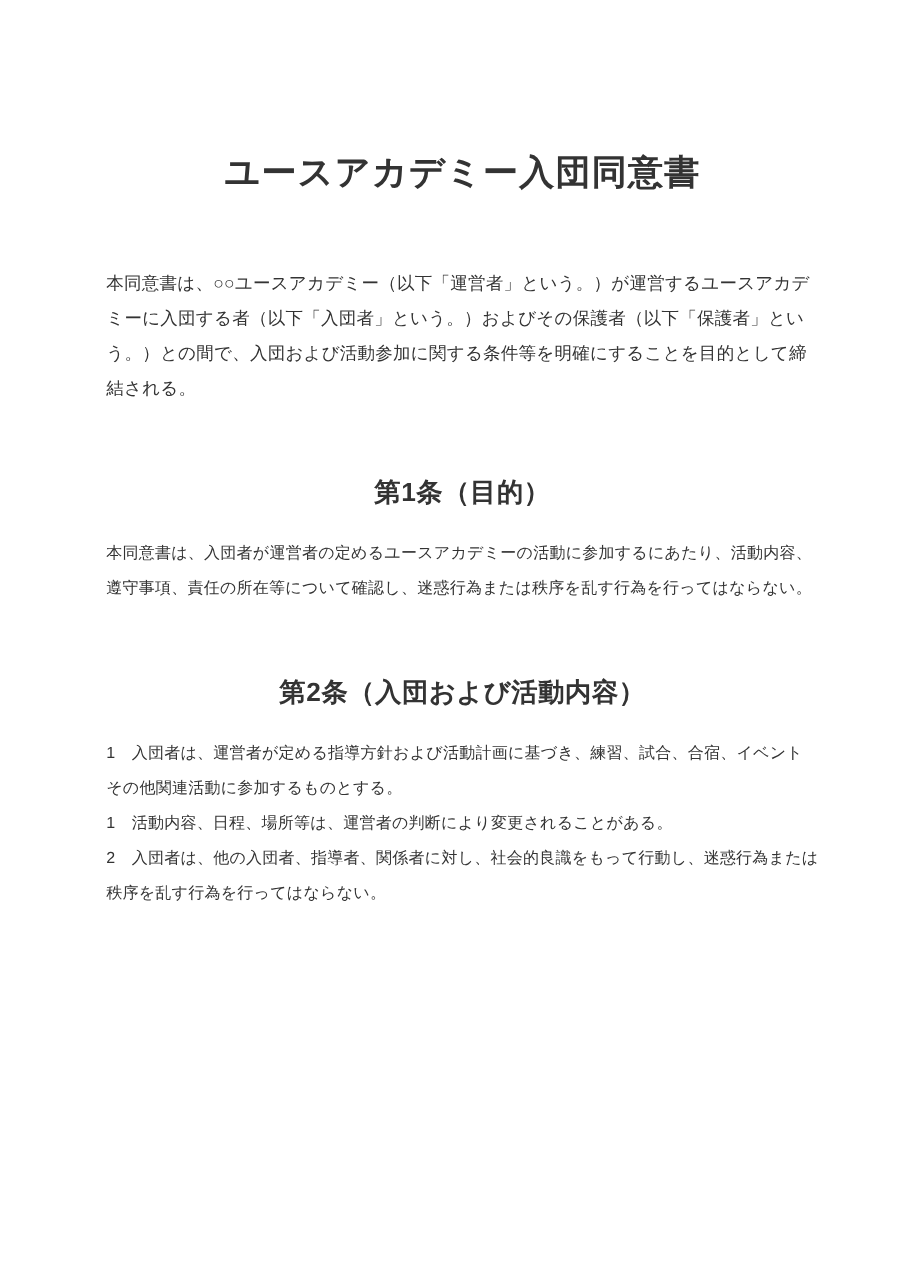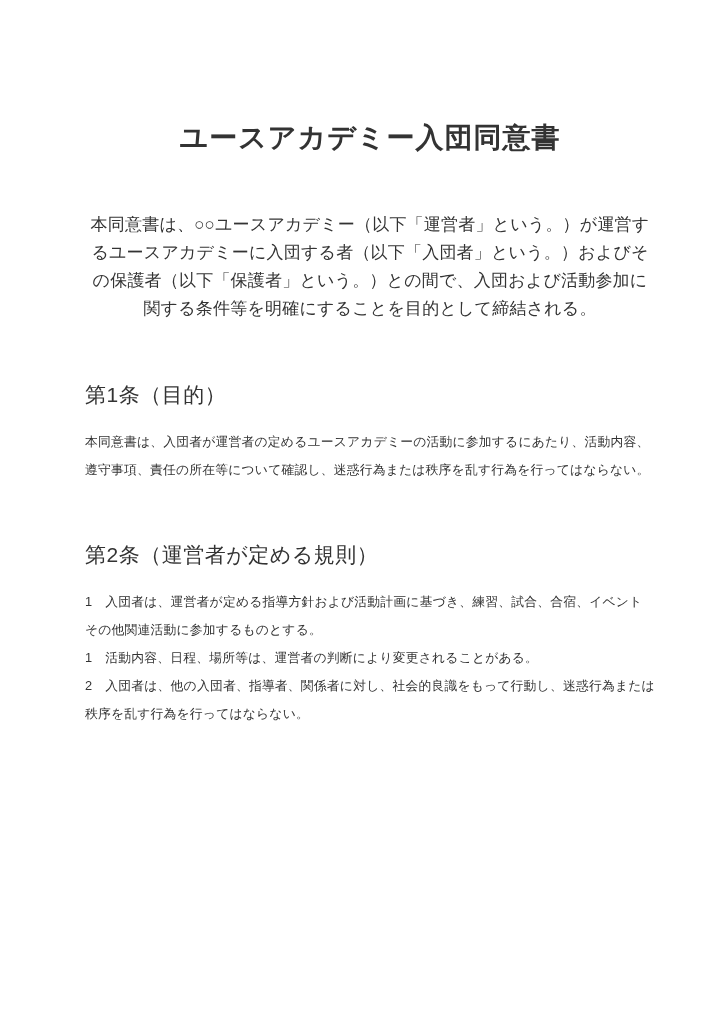--- a/index.html
+++ b/index.html
@@ -25,36 +25,36 @@
   .doc-title {
     font-size: 28px;
     font-weight: 700;
     line-height: 44px;
     text-align: center;
     letter-spacing: 1px;
     margin: 0 0 52px 0;
     color: #333333;
   }
   .doc-intro {
-    font-size: 17px;
+    font-size: 14px;
     line-height: 28px;
     margin: 0;
     letter-spacing: 0.2px;
-    text-align: center;
+    text-align: left;
     word-break: break-all;
     overflow-wrap: anywhere;
-    font-family: Liberation Mono, monospace;
   }
   .sec-heading {
     font-size: 21px;
-    font-weight: 400;
+    font-weight: 700;
     line-height: 31px;
     letter-spacing: 0.5px;
     margin: 55px 0 18px 0;
     color: #333333;
+    text-align: center;
   }
   .sec-text {
     font-size: 12.8px;
     line-height: 28px;
     margin: 0;
     letter-spacing: 0.2px;
     text-align: left;
     word-break: break-all;
     overflow-wrap: anywhere;
   }
@@ -67,21 +67,21 @@
 
   <p class="doc-intro">本同意書は、○○ユースアカデミー（以下「運営者」という。）が運営するユースアカデミーに入団する者（以下「入団者」という。）およびその保護者（以下「保護者」という。）との間で、入団および活動参加に関する条件等を明確にすることを目的として締結される。</p>
 
   <div id="sections">
   <section>
     <h2 class="sec-heading">第1条（目的）</h2>
   <p class="sec-text">本同意書は、入団者が運営者の定めるユースアカデミーの活動に参加するにあたり、活動内容、遵守事項、責任の所在等について確認し、迷惑行為または秩序を乱す行為を行ってはならない。</p>
       </section>
 
   <section>
-    <h2 class="sec-heading">第2条（運営者が定める規則）</h2>
+    <h2 class="sec-heading">第2条（入団および活動内容）</h2>
   <p class="sec-text">1　入団者は、運営者が定める指導方針および活動計画に基づき、練習、試合、合宿、イベントその他関連活動に参加するものとする。</p>
         <p class="sec-text">1　活動内容、日程、場所等は、運営者の判断により変更されることがある。</p>
       </section>
 
   <section>
         <p class="sec-text">2　入団者は、他の入団者、指導者、関係者に対し、社会的良識をもって行動し、迷惑行為または秩序を乱す行為を行ってはならない。</p>
       </section>
 
 </div>
 </div>

